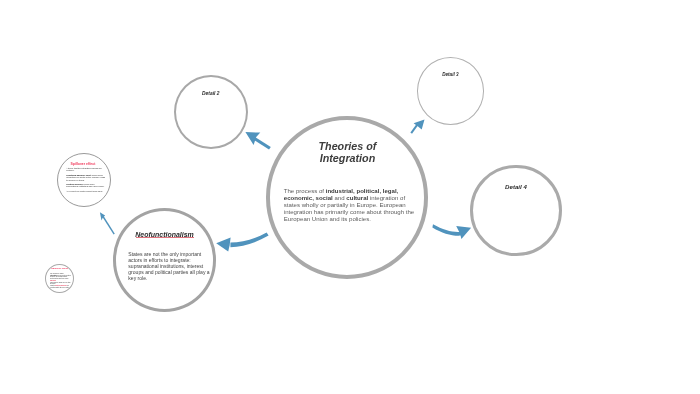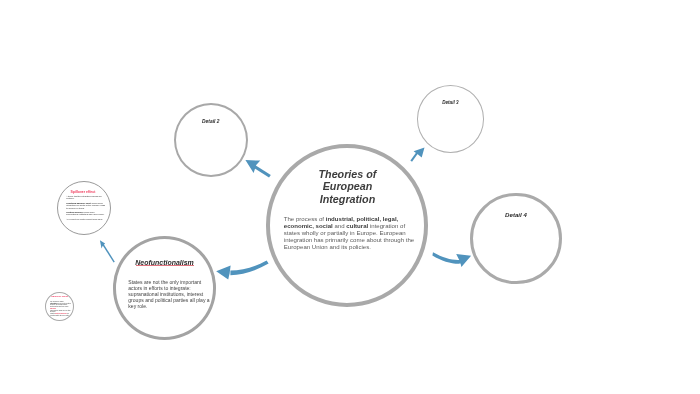--- a/index.html
+++ b/index.html
@@ -1,21 +1,21 @@
 <!DOCTYPE html>
 <html><head>
 <meta charset="utf-8">
 <title>Theories of European Integration</title>
 <style>
   html,body{margin:0;padding:0;background:#ffffff;}
   body{width:700px;height:394px;overflow:hidden;
        font-family:"Liberation Sans",sans-serif;
        -webkit-font-smoothing:antialiased;}
   #canvas{position:relative;width:700px;height:325px;background:#fff;overflow:hidden;
-          will-change:transform;margin-top:28px;}
+          will-change:transform;}
   svg.layer{position:absolute;left:0;top:0;width:700px;height:394px;pointer-events:none;}
 
   .node{position:absolute;border-radius:50%;background:#fff;box-sizing:border-box;}
 
   
   .n-main{left:265.7px;top:116.3px;width:162.6px;height:162.6px;border:4.9px solid #a9a9a9;}
   .main-title{position:absolute;left:7.8px;top:19.4px;width:140px;text-align:center;
      font-style:italic;font-weight:bold;font-size:10.75px;line-height:12.6px;
      color:#3d3d3d;}
   .main-body{position:absolute;left:14.1px;top:66.4px;width:132px;
@@ -92,21 +92,20 @@
       <g>
         <path d="M103.0,215.1 L114.8,233.8 L113.6,234.6 L101.8,215.9 Z"></path>
         <path d="M99.9,212.2 L105.1,215.4 L102.6,217.9 L101.5,220.4 Z"></path>
       </g>
     </g>
   </svg>
 
   <div class="node n-main">
     <div class="main-title">
       <div>Theories of</div>
-      <div>European</div>
       <div>Integration</div>
     </div>
     <div class="main-body"><span>The process of </span><b>industrial, political, legal, economic, social</b><span> and </span><b>cultural</b><span> integration of states wholly or partially in Europe. European integration has primarily come about through the European Union and its policies.</span></div>
   </div>
 
   <div class="node n-neo">
     <div class="neo-title"><span class="u">Neofunctionalism</span></div>
     <div class="neo-body">States are not the only important actors in efforts to integrate: supranational institutions, interest groups and political parties all play a key role.</div>
   </div>
 

